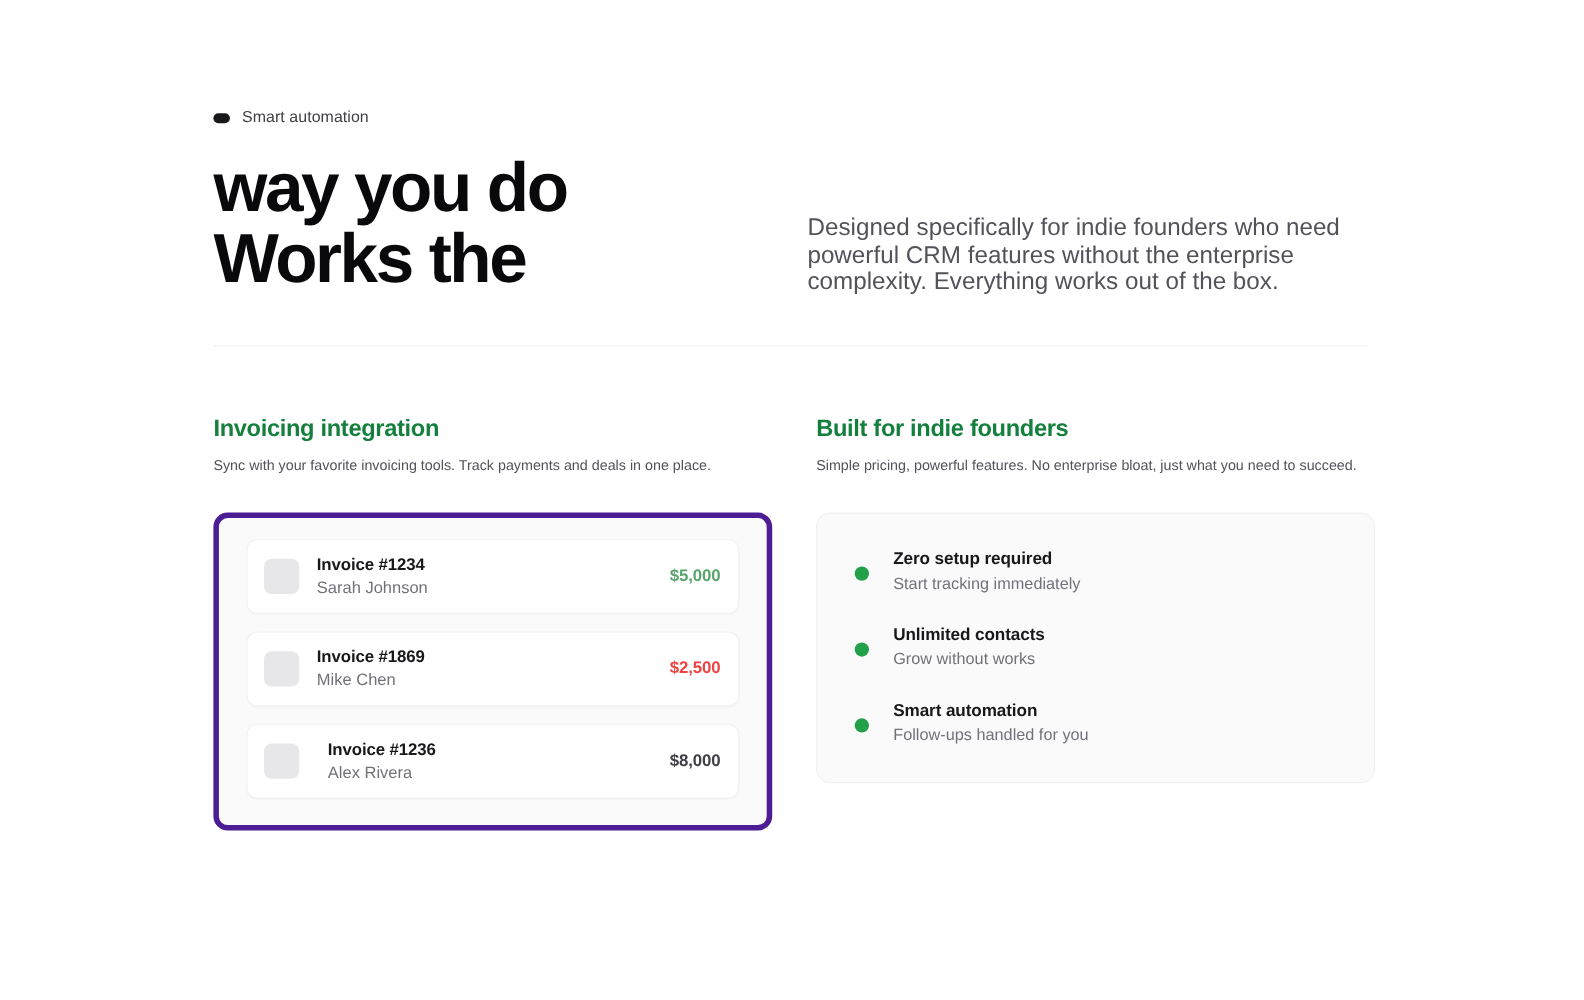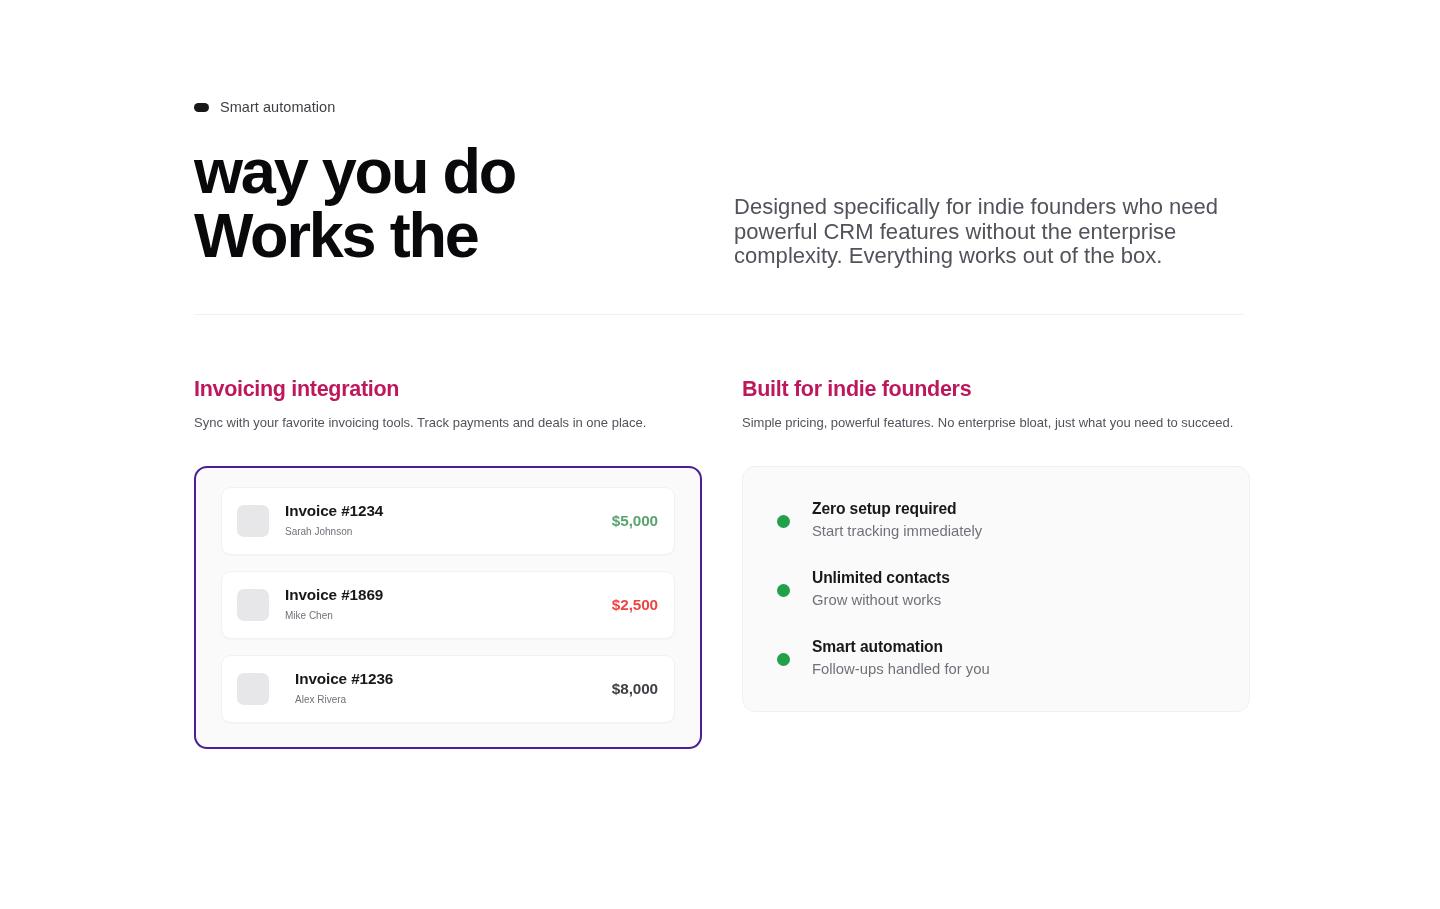--- a/index.html
+++ b/index.html
@@ -89,36 +89,36 @@
     width: 1050px;
     display: flex;
     gap: 40px;
   }
   .column { width: 508px; flex: none; }
 
   .col-title {
     font-size: 21.5px;
     line-height: 28px;
     font-weight: 600;
-    color: #be185d;
+    color: #15803d;
     letter-spacing: -0.3px;
   }
   .col-desc {
     margin-top: 7px;
     font-size: 13px;
     line-height: 25px;
     color: #52525b;
   }
 
   
   .invoice-card {
     margin-top: 31px;
     width: 508px;
     background: #fafafa;
-    border: 2px solid #4c1d95;
+    border: 5px solid #4c1d95;
     border-radius: 13px;
     padding: 19px 25px 24px 25px;
   }
   .invoice-row {
     display: flex;
     align-items: center;
     background: #ffffff;
     border: 1px solid #f2f2f3;
     border-radius: 10px;
     padding: 13px 14px 13px 15px;
@@ -141,21 +141,21 @@
   }
   .invoice-title {
     font-size: 15.3px;
     line-height: 20px;
     font-weight: 700;
     color: #18181b;
     letter-spacing: -0.1px;
   }
   .invoice-sub {
     margin-top: 1px;
-    font-size: 10px;
+    font-size: 15px;
     line-height: 19px;
     color: #71717a;
   }
   .invoice-amount {
     flex: none;
     font-size: 15.3px;
     line-height: 20px;
     font-weight: 600;
     letter-spacing: -0.1px;
     white-space: nowrap;

